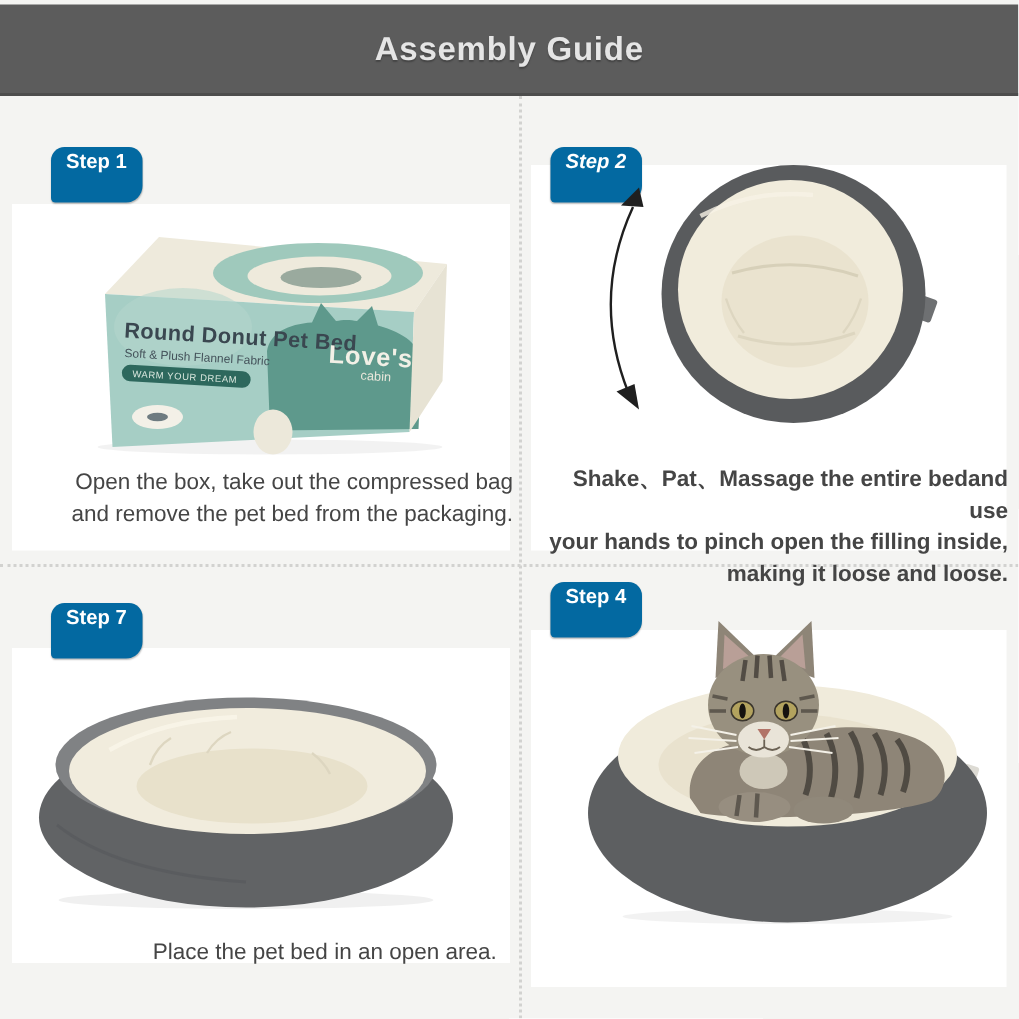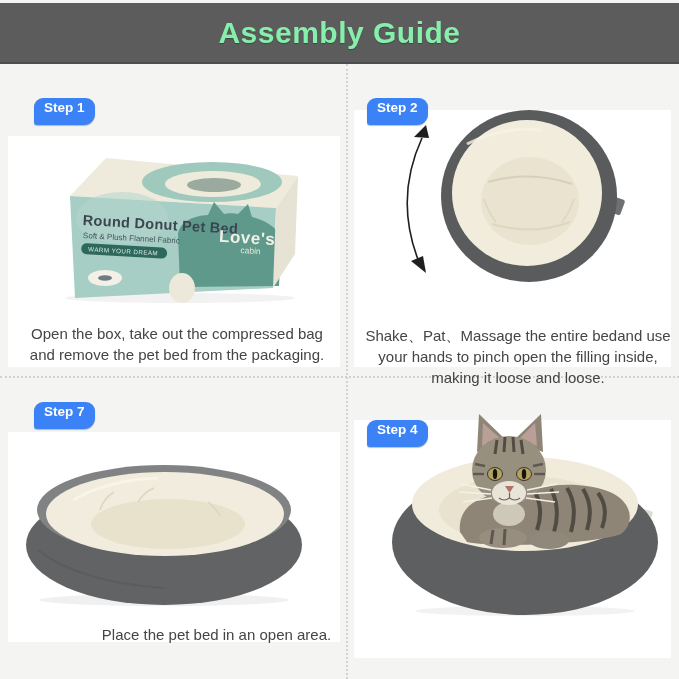--- a/index.html
+++ b/index.html
@@ -8,47 +8,47 @@
     background:#f4f4f2;overflow:hidden;
     font-family:"Liberation Sans",sans-serif;
   }
   
   .header{
     position:absolute;top:3px;left:0;right:0;height:59px;
     background:#5c5c5c;border-bottom:2px solid #4d4d4d;
     display:flex;align-items:center;justify-content:center;
   }
   .header h1{
-    margin:0;color:#86efac;font-size:30px;font-weight:bold;letter-spacing:.5px;
+    margin:0;color:#e5e5e5;font-size:22px;font-weight:bold;letter-spacing:.5px;
     text-shadow:0 1px 1px rgba(0,0,0,.25);
   }
   
   .divider-v{position:absolute;left:346px;top:64px;bottom:0;width:0;border-left:2px dotted #d2d2d0;}
   .divider-h{position:absolute;top:376px;left:0;right:0;height:0;border-top:2px dotted #d2d2d0;}
   
   .card{position:absolute;background:#ffffff;}
   .card1{left:8px;top:136px;width:332px;height:231px;}
   .card2{left:354px;top:110px;width:317px;height:257px;}
   .card3{left:8px;top:432px;width:332px;height:210px;}
   .card4{left:354px;top:420px;width:317px;height:238px;}
   
   .badge{
-    position:absolute;display:inline-block;background:#3b82f6;color:#fff;
-    font-size:13.5px;font-weight:bold;line-height:16px;padding:2px 10px 9px;
+    position:absolute;display:inline-block;background:#0369a1;color:#fff;
+    font-size:13.5px;font-weight:bold;line-height:16px;padding:2px 10px 19px;
     border-radius:9px 9px 11px 3px;box-shadow:0 1px 1px rgba(0,0,0,.25);
   }
-  .b1{left:34px;top:98px;} .b2{left:367px;top:98px;}
-  .b3{left:34px;top:402px;} .b4{left:367px;top:420px;text-align:center;}
+  .b1{left:34px;top:98px;} .b2{left:367px;top:98px;font-style:italic;}
+  .b3{left:34px;top:402px;} .b4{left:367px;top:388px;text-align:center;}
   
   .caption{
     position:absolute;margin:0;color:#454545;font-size:15px;line-height:21px;
     white-space:pre-line;
   }
-  .c1{left:22px;top:311px;width:310px;text-align:center;margin-top:12px;}
-  .c2{left:364px;top:325px;width:308px;text-align:center;}
+  .c1{left:32px;top:311px;width:310px;text-align:right;}
+  .c2{left:364px;top:309px;width:308px;text-align:right;font-weight:bold;}
   .c3{left:0;top:624px;width:347px;text-align:center;margin-left:43px;}
   .c4{left:362px;top:623px;width:312px;text-align:left;}
   
   .art{position:absolute;}
   .art-box{left:30px;top:138px;width:295px;height:168px;}
   .art-top{left:392px;top:104px;width:268px;height:188px;}
   .art-side{left:18px;top:450px;width:292px;height:160px;}
   .art-cat{left:385px;top:392px;width:280px;height:228px;}
   svg text{font-family:"Liberation Sans",sans-serif;}
 </style>

